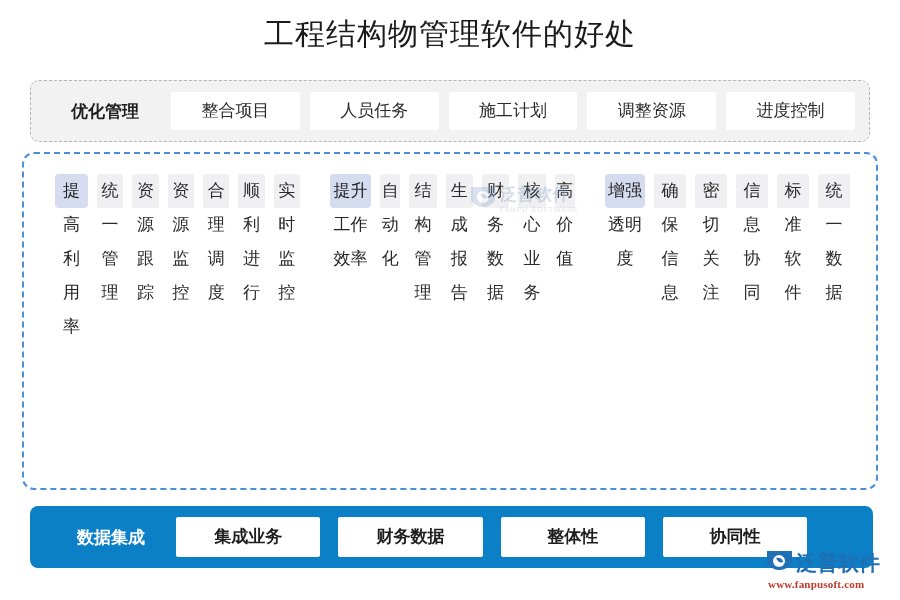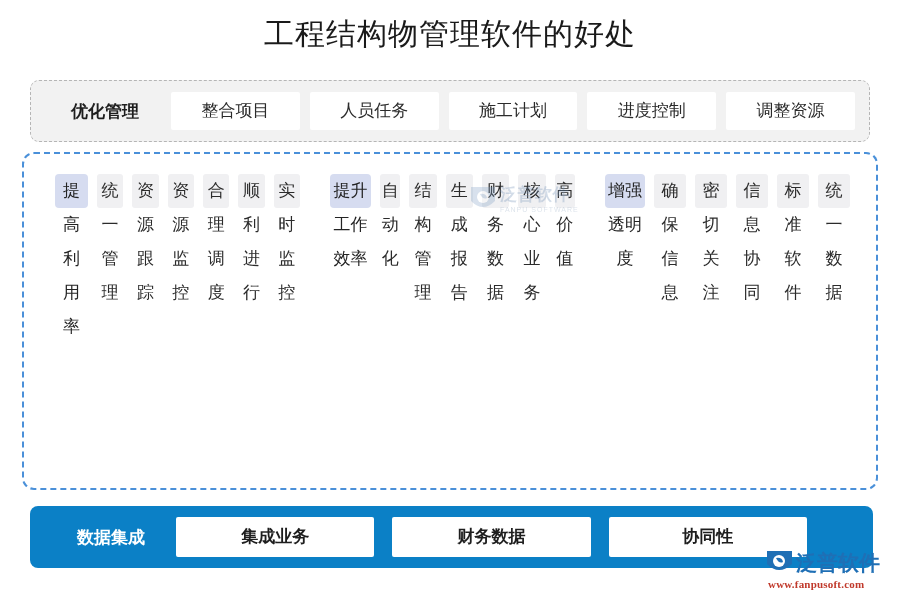--- a/index.html
+++ b/index.html
@@ -248,22 +248,22 @@
 <div id="page">
 
   <div class="page-title">工程结构物管理软件的好处</div>
 
   <div class="top-panel">
     <div class="top-panel-label">优化管理</div>
     <div class="top-chips">
       <div class="top-chip">整合项目</div>
       <div class="top-chip">人员任务</div>
       <div class="top-chip">施工计划</div>
+      <div class="top-chip">调整资源</div>
       <div class="top-chip">进度控制</div>
-      <div class="top-chip">调整资源</div>
     </div>
   </div>
 
   <div class="mid-panel">
     <div class="columns">
 
       <div class="column">
         <div class="col-head">提高利用率</div>
         <div class="col-cell">统一管理</div>
         <div class="col-cell">资源跟踪</div>
@@ -307,20 +307,21 @@
       <span class="wm-cn">泛普软件</span>
       <span class="wm-en">FANPU SOFTWARE</span>
     </div>
   </div>
 
   <div class="bottom-bar">
     <div class="bottom-label">数据集成</div>
     <div class="bottom-chips">
       <div class="bottom-chip">集成业务</div>
       <div class="bottom-chip">财务数据</div>
+      <div class="bottom-chip">整体性</div>
       <div class="bottom-chip">协同性</div>
     </div>
   </div>
 
   <div class="wm-corner">
     <div class="wm-corner-row">
       <div class="wm-mark">
         <svg width="27" height="26" viewBox="0 0 27 26" aria-hidden="true">
           <path d="M1 1 L26 1 L26 14 Q13 26 1 14 Z" fill="#1f6fb5"></path>
           <circle cx="13" cy="11" r="6" fill="#ffffff"></circle>

